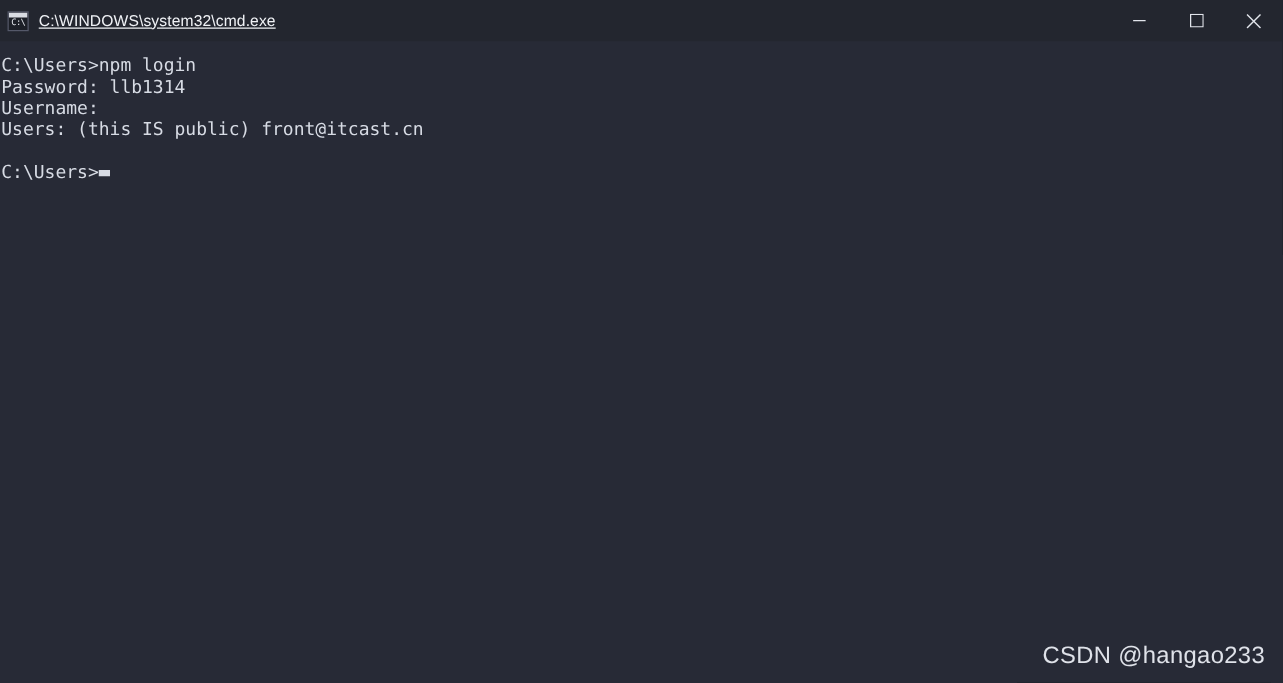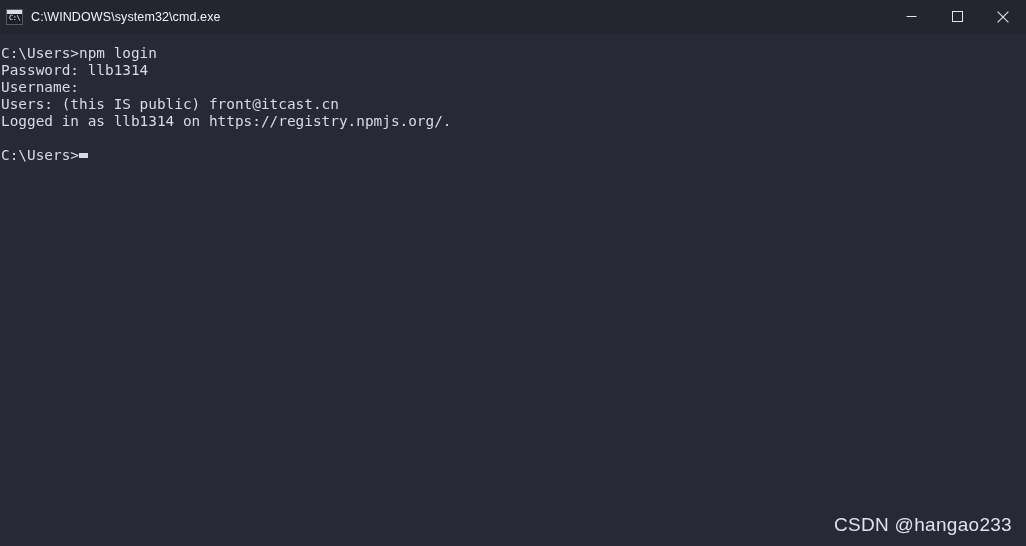--- a/index.html
+++ b/index.html
@@ -60,20 +60,21 @@
     color: #e6e9ef;
     letter-spacing: -0.5px;
     white-space: nowrap;
   }
   .title-text {
     color: #f0f2f6;
     font-size: 12.5px;
     line-height: 16px;
     white-space: nowrap;
     letter-spacing: 0.1px;
+    text-decoration: underline;
   }
   .win-controls {
     display: flex;
     flex: 0 0 auto;
     height: 33px;
   }
   .win-btn {
     width: 46px;
     height: 33px;
     display: flex;
@@ -157,21 +158,20 @@
         </svg>
       </div>
     </div>
   </div>
 
   <div class="terminal">
     <div class="term-line">C:\Users&gt;npm login</div>
     <div class="term-line">Password: llb1314</div>
     <div class="term-line">Username:</div>
     <div class="term-line">Users: (this IS public) front@itcast.cn</div>
-    <div class="term-line">Logged in as llb1314 on https://registry.npmjs.org/.</div>
     <div class="term-blank"></div>
     <div class="term-line cursor-line">
       <span>C:\Users&gt;</span><span class="cursor"></span>
     </div>
   </div>
 
   <div class="watermark">CSDN @hangao233</div>
 
 </div>
 

